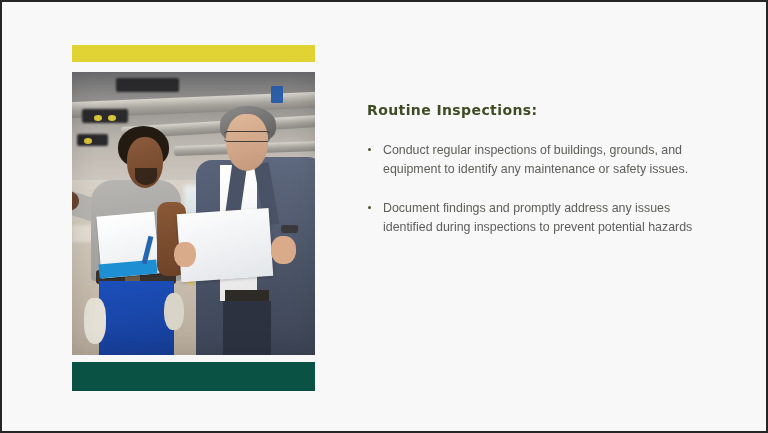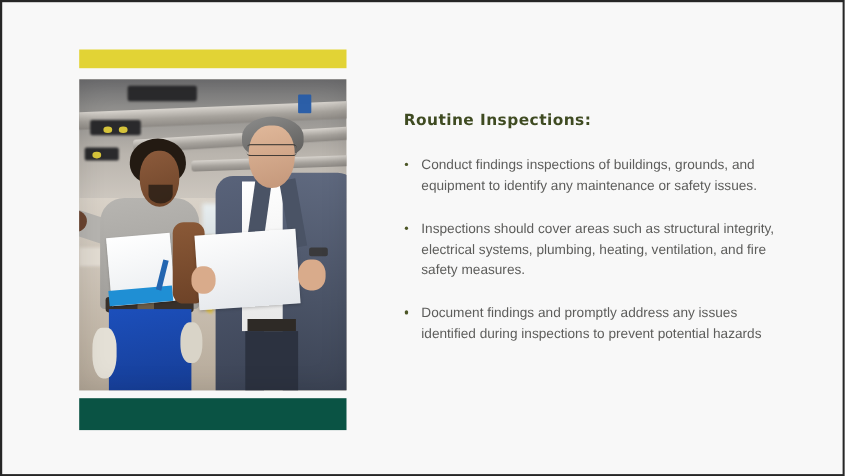--- a/index.html
+++ b/index.html
@@ -349,19 +349,18 @@
 
       <div class="photo-soft"></div>
     </div>
   </div>
 
   <div class="accent-bar-bottom"></div>
 
   <div class="content">
     <h1 class="title">Routine Inspections:</h1>
     <ul class="bullets">
-      <li class="bullet">Conduct findings inspections of buildings, grounds, and equipment to identify any maintenance or safety issues.</li>
-      <li class="bullet">Inspections should cover areas such as structural integrity, electrical systems, plumbing, heating, ventilation, and fire safety measures.</li>
+      <li class="bullet">Conduct regular inspections of buildings, grounds, and equipment to identify any maintenance or safety issues.</li>
       <li class="bullet">Document findings and promptly address any issues identified during inspections to prevent potential hazards</li>
     </ul>
   </div>
 
 </div>
 
 </body></html>

